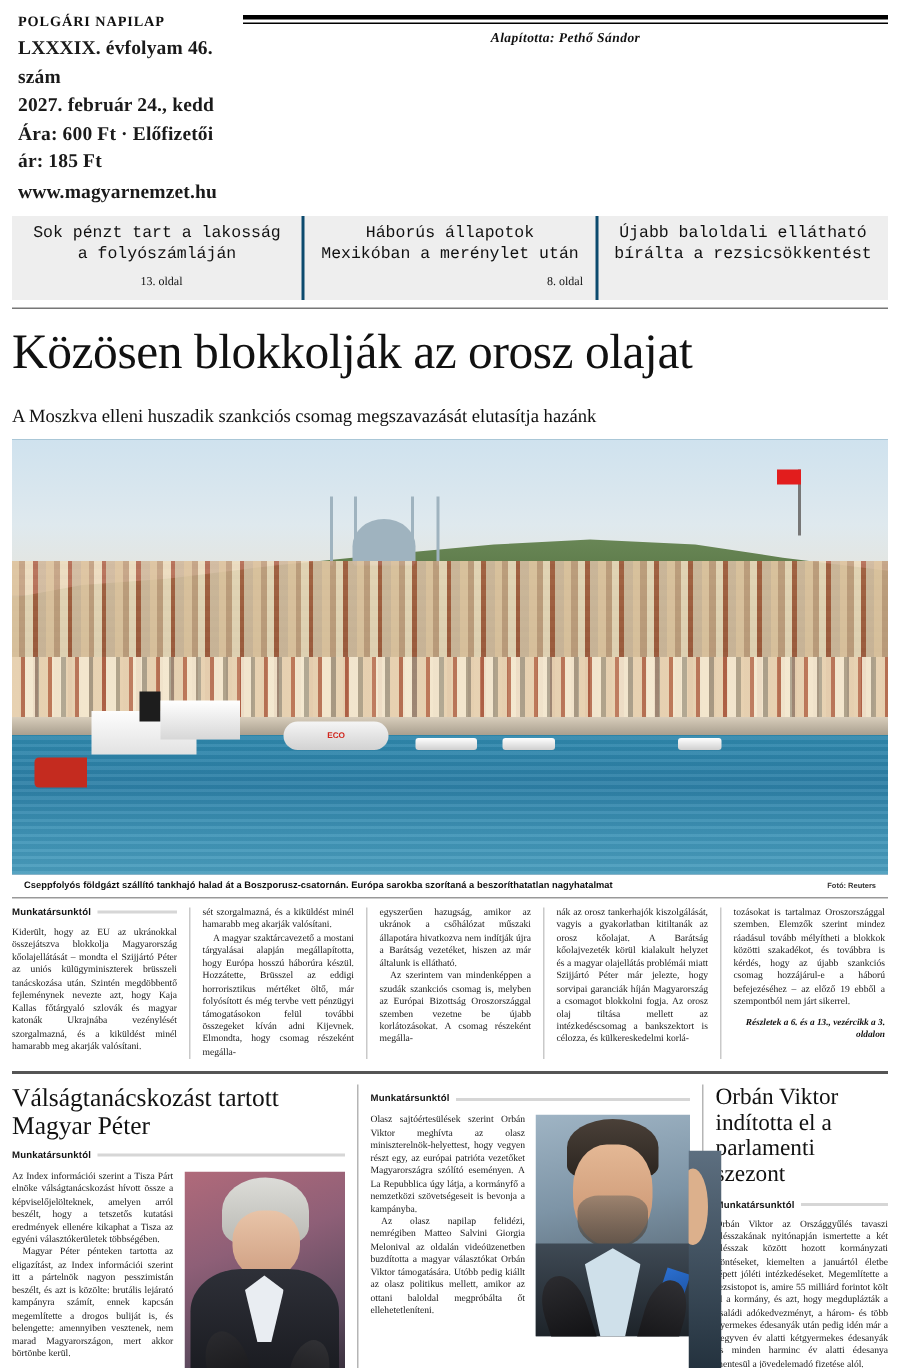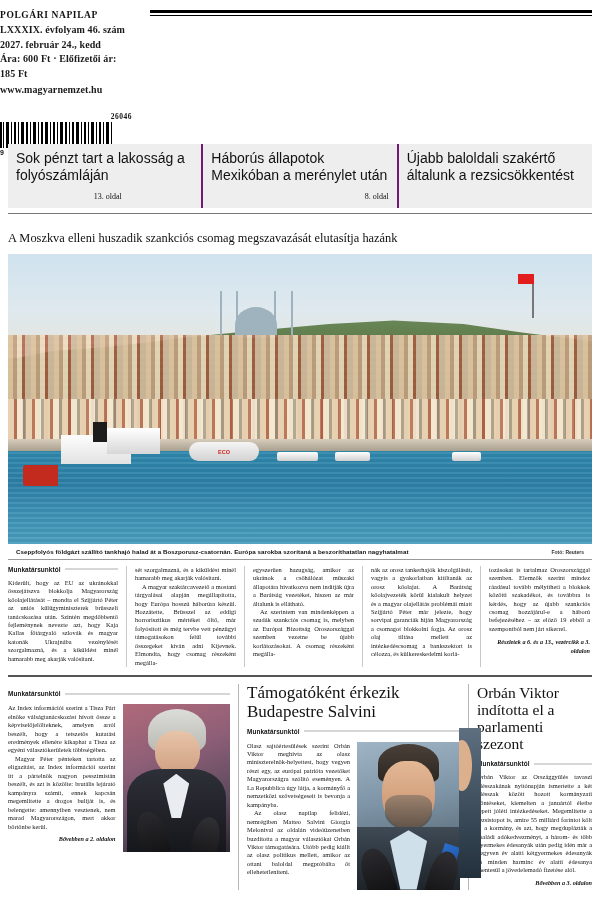--- a/index.html
+++ b/index.html
@@ -6,30 +6,30 @@
   html, body {
     width: 600px; height: 912px;
     background: #ffffff;
     font-family: "Liberation Serif", serif;
     color: #111111;
     overflow: hidden;
   }
   .page { width: 600px; height: 912px; position: relative; background: #fff; }
 
   
-  .masthead { display: flex; padding: 6px 8px 0 0; height: 140px; gap: 12px; }
+  .masthead { display: flex; padding: 6px 8px 0 12px; height: 140px; gap: 12px; }
   .mh-left { width: 132px; padding-top: 4px; }
   .mh-kicker {
     font-family: "Liberation Serif", serif;
     font-weight: bold; font-size: 9.5px; letter-spacing: .6px;
     color: #111; margin-bottom: 3px;
   }
   .mh-line {
     font-family: "Liberation Serif", serif;
-    font-size: 10px; font-weight: bold; color: #1a1a1a;
+    font-size: 13px; font-weight: bold; color: #1a1a1a;
     line-height: 1.45; letter-spacing: .1px;
   }
   .mh-url { margin-top: 2px; }
 
   .barcode-wrap { margin-top: 14px; position: relative; width: 132px; }
   .bc-num { font-size: 7.5px; font-weight: bold; text-align: right; letter-spacing: .5px; margin-bottom: 1px;}
   .bc-bars { height: 26px; width: 112px; display: block; }
   .bc-digits {
     font-family: "Liberation Sans", sans-serif;
     font-size: 7px; font-weight: bold; letter-spacing: .3px;
@@ -56,24 +56,24 @@
     font-style: italic; font-weight: bold;
     font-size: 9px; text-align: center; margin-top: 4px; letter-spacing: .3px;
   }
 
   
   .teasers { display: flex; padding: 0 8px; gap: 0; margin-top: 4px; }
   .teaser {
     flex: 1; background: #eeeeee; padding: 6px 8px 5px 8px;
     position: relative;
   }
-  .teaser + .teaser { border-left: 2px solid #701a75; }
+  .teaser + .teaser { border-left: 2px solid #0c4a6e; }
   .teaser-txt {
-    font-family: Liberation Sans, sans-serif;
-    font-size: 14px; line-height: 1.24; color: #111;
+    font-family: Liberation Mono, monospace;
+    font-size: 11px; line-height: 1.24; color: #111; text-align: center;
   }
   .teaser-row { display: flex; align-items: baseline; justify-content: space-between; }
   .teaser-page {
     font-family: "Liberation Serif", serif;
     font-size: 8px; white-space: nowrap; padding-left: 6px;
   }
   .strip-rule { height: 1px; background: #777; margin: 5px 8px 0 8px; }
 
   
   .lead { padding: 0 8px; }
@@ -368,45 +368,47 @@
           <span>550022</span>
         </div>
       </div>
     </div>
 
     <div class="mh-right">
       <div class="mh-rule-wrap">
         <div class="mh-rule-thick"></div>
         <div class="mh-rule-thin"></div>
       </div>
+      <div class="founder">Alapította: Pethő Sándor</div>
     </div>
   </div>
 
   <div class="teasers">
     <div class="teaser">
       <div class="teaser-row">
         <div class="teaser-txt">Sok pénzt tart a lakosság a folyószámláján</div>
       </div>
       <div style="text-align:center"><span class="teaser-page">13. oldal</span></div>
     </div>
     <div class="teaser">
       <div class="teaser-row">
         <div class="teaser-txt">Háborús állapotok Mexikóban a merénylet után</div>
       </div>
       <div style="text-align:right"><span class="teaser-page">8. oldal</span></div>
     </div>
     <div class="teaser">
       <div class="teaser-row">
-        <div class="teaser-txt">Újabb baloldali szakértő általunk a rezsicsökkentést</div>
+        <div class="teaser-txt">Újabb baloldali ellátható bírálta a rezsicsökkentést</div>
       </div>
     </div>
   </div>
   <div class="strip-rule"></div>
 
   <div class="lead">
+    <h1 class="lead-head">Közösen blokkolják az orosz olajat</h1>
     <div class="lead-sub">A Moszkva elleni huszadik szankciós csomag megszavazását elutasítja hazánk</div>
 
     <div class="photo">
       <div class="ph-sky"></div>
       <div class="ph-hill"></div>
       <div class="ph-mosque">
         <div class="ph-dome"></div>
         <div class="ph-min" style="left:2%"></div>
         <div class="ph-min" style="left:24%"></div>
         <div class="ph-min" style="left:74%"></div>
@@ -461,20 +463,21 @@
       <p class="ptext">tozásokat is tartalmaz Oroszországgal szemben. Elemzők szerint mindez ráadásul tovább mélyítheti a blokkok közötti szakadékot, és továbbra is kérdés, hogy az újabb szankciós csomag hozzájárul-e a háború befejezéséhez – az előző 19 ebből a szempontból nem járt sikerrel.</p>
       <div class="refline">Részletek a 6. és a 13., vezércikk a 3. oldalon</div>
     </div>
   </div>
 
   <div class="bottom-rule"></div>
 
   <div class="bottom">
 
     <div class="bsec bsec-a">
+      <h2 class="bhead">Válságtanácskozást tartott Magyar Péter</h2>
       <div class="byline" style="margin-top:6px">
         <span>Munkatársunktól</span>
         <span class="bl-rule"></span>
       </div>
       <div class="bmid">
         <div class="bcol">
           <p class="ptext">Az Index információi szerint a Tisza Párt elnöke válságtanácskozást hívott össze a képviselőjelölteknek, amelyen arról beszélt, hogy a tetszetős kutatási eredmények ellenére kikaphat a Tisza az egyéni választókerületek többségében.</p>
           <p class="ptext">Magyar Péter pénteken tartotta az eligazítást, az Index információi szerint itt a pártelnök nagyon pesszimistán beszélt, és azt is közölte: brutális lejárató kampányra számít, ennek kapcsán megemlítette a drogos buliját is, és belengette: amennyiben vesztenek, nem marad Magyarországon, mert akkor börtönbe kerül.</p>
           <div class="more">Bővebben a 2. oldalon</div>
         </div>
@@ -485,21 +488,20 @@
           <div class="pa-body"></div>
           <div class="pa-shirt"></div>
           <div class="pa-mic1"></div>
           <div class="pa-mic2"></div>
 
         </div>
       </div>
     </div>
 
     <div class="bsec bsec-b">
-      <h2 class="bhead">Támogatóként érkezik Budapestre Salvini</h2>
       <div class="byline" style="margin-top:6px">
         <span>Munkatársunktól</span>
         <span class="bl-rule"></span>
       </div>
       <div class="bmid">
         <div class="bcol">
           <p class="ptext">Olasz sajtóértesülések szerint Orbán Viktor meghívta az olasz miniszterelnök-helyettest, hogy vegyen részt egy, az európai patrióta vezetőket Magyarországra szólító eseményen. A La Repubblica úgy látja, a kormányfő a nemzetközi szövetségeseit is bevonja a kampányba.</p>
           <p class="ptext">Az olasz napilap felidézi, nemrégiben Matteo Salvini Giorgia Melonival az oldalán videóüzenetben buzdította a magyar választókat Orbán Viktor támogatására. Utóbb pedig kiállt az olasz politikus mellett, amikor az ottani baloldal megpróbálta őt ellehetetleníteni.</p>
 
         </div>

